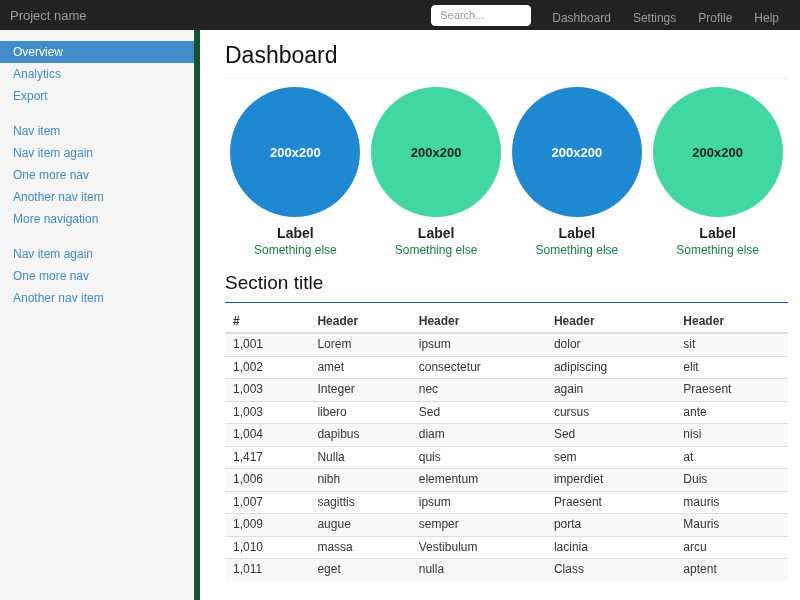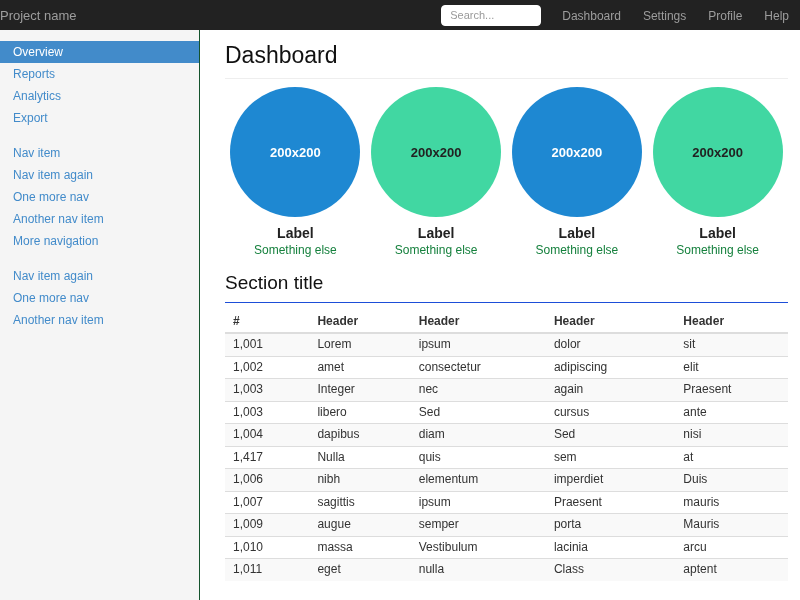--- a/index.html
+++ b/index.html
@@ -8,39 +8,39 @@
     width: 800px; height: 600px; overflow: hidden;
     font-family: "Liberation Sans", sans-serif;
     background: #fff; color: #333;
     position: relative;
   }
 
   
   .navbar {
     position: absolute; top: 0; left: 0; right: 0; height: 30px;
     background: #222; display: flex; align-items: center;
-    justify-content: space-between; padding: 0 0; z-index: 20;
+    justify-content: space-between; padding: 0 10px; z-index: 20;
   }
   .brand { color: #9d9d9d; font-size: 13px; cursor: pointer; }
-  .nav-right { display: flex; align-items: center; }
+  .nav-right { display: flex; align-items: flex-end; }
   .search {
     width: 100px; height: 21px; border: 1px solid #fff; border-radius: 4px;
     font-size: 11px; padding: 0 8px; margin-right: 10px; outline: none;
     font-family: "Liberation Sans", sans-serif; color: #555;
   }
   .search::placeholder { color: #999; }
   .nav-link {
     color: #9d9d9d; font-size: 12px; padding: 0 11px;
     text-decoration: none; cursor: pointer; white-space: nowrap;
   }
 
   
   .sidebar {
     position: absolute; top: 30px; left: 0; bottom: 0; width: 200px;
-    background: #f5f5f5; border-right: 1px solid #14532d; padding-top: 11px;
+    background: #f5f5f5; border-right: 6px solid #14532d; padding-top: 11px;
   }
   .sidebar-group { margin-bottom: 13px; }
   .side-item {
     display: block; padding: 4px 13px; font-size: 12px;
     color: #428bca; text-decoration: none; cursor: pointer; line-height: 14px;
   }
   .side-item.active { background: #428bca; color: #fff; }
 
   
   .main {
@@ -82,21 +82,20 @@
   <span class="brand">Project name</span>
   <div class="nav-right">
     <input class="search" type="text" placeholder="Search..." style="">
     <nav id="navbar-links"><a class="nav-link">Dashboard</a><a class="nav-link">Settings</a><a class="nav-link">Profile</a><a class="nav-link">Help</a></nav>
   </div>
 </header>
 
 <aside class="sidebar" id="sidebar">
     <div class="sidebar-group">
       <a class="side-item active">Overview</a>
-      <a class="side-item">Reports</a>
       <a class="side-item">Analytics</a>
       <a class="side-item">Export</a>
     </div>
     <div class="sidebar-group">
       <a class="side-item">Nav item</a>
       <a class="side-item">Nav item again</a>
       <a class="side-item">One more nav</a>
       <a class="side-item">Another nav item</a>
       <a class="side-item">More navigation</a>
     </div>

